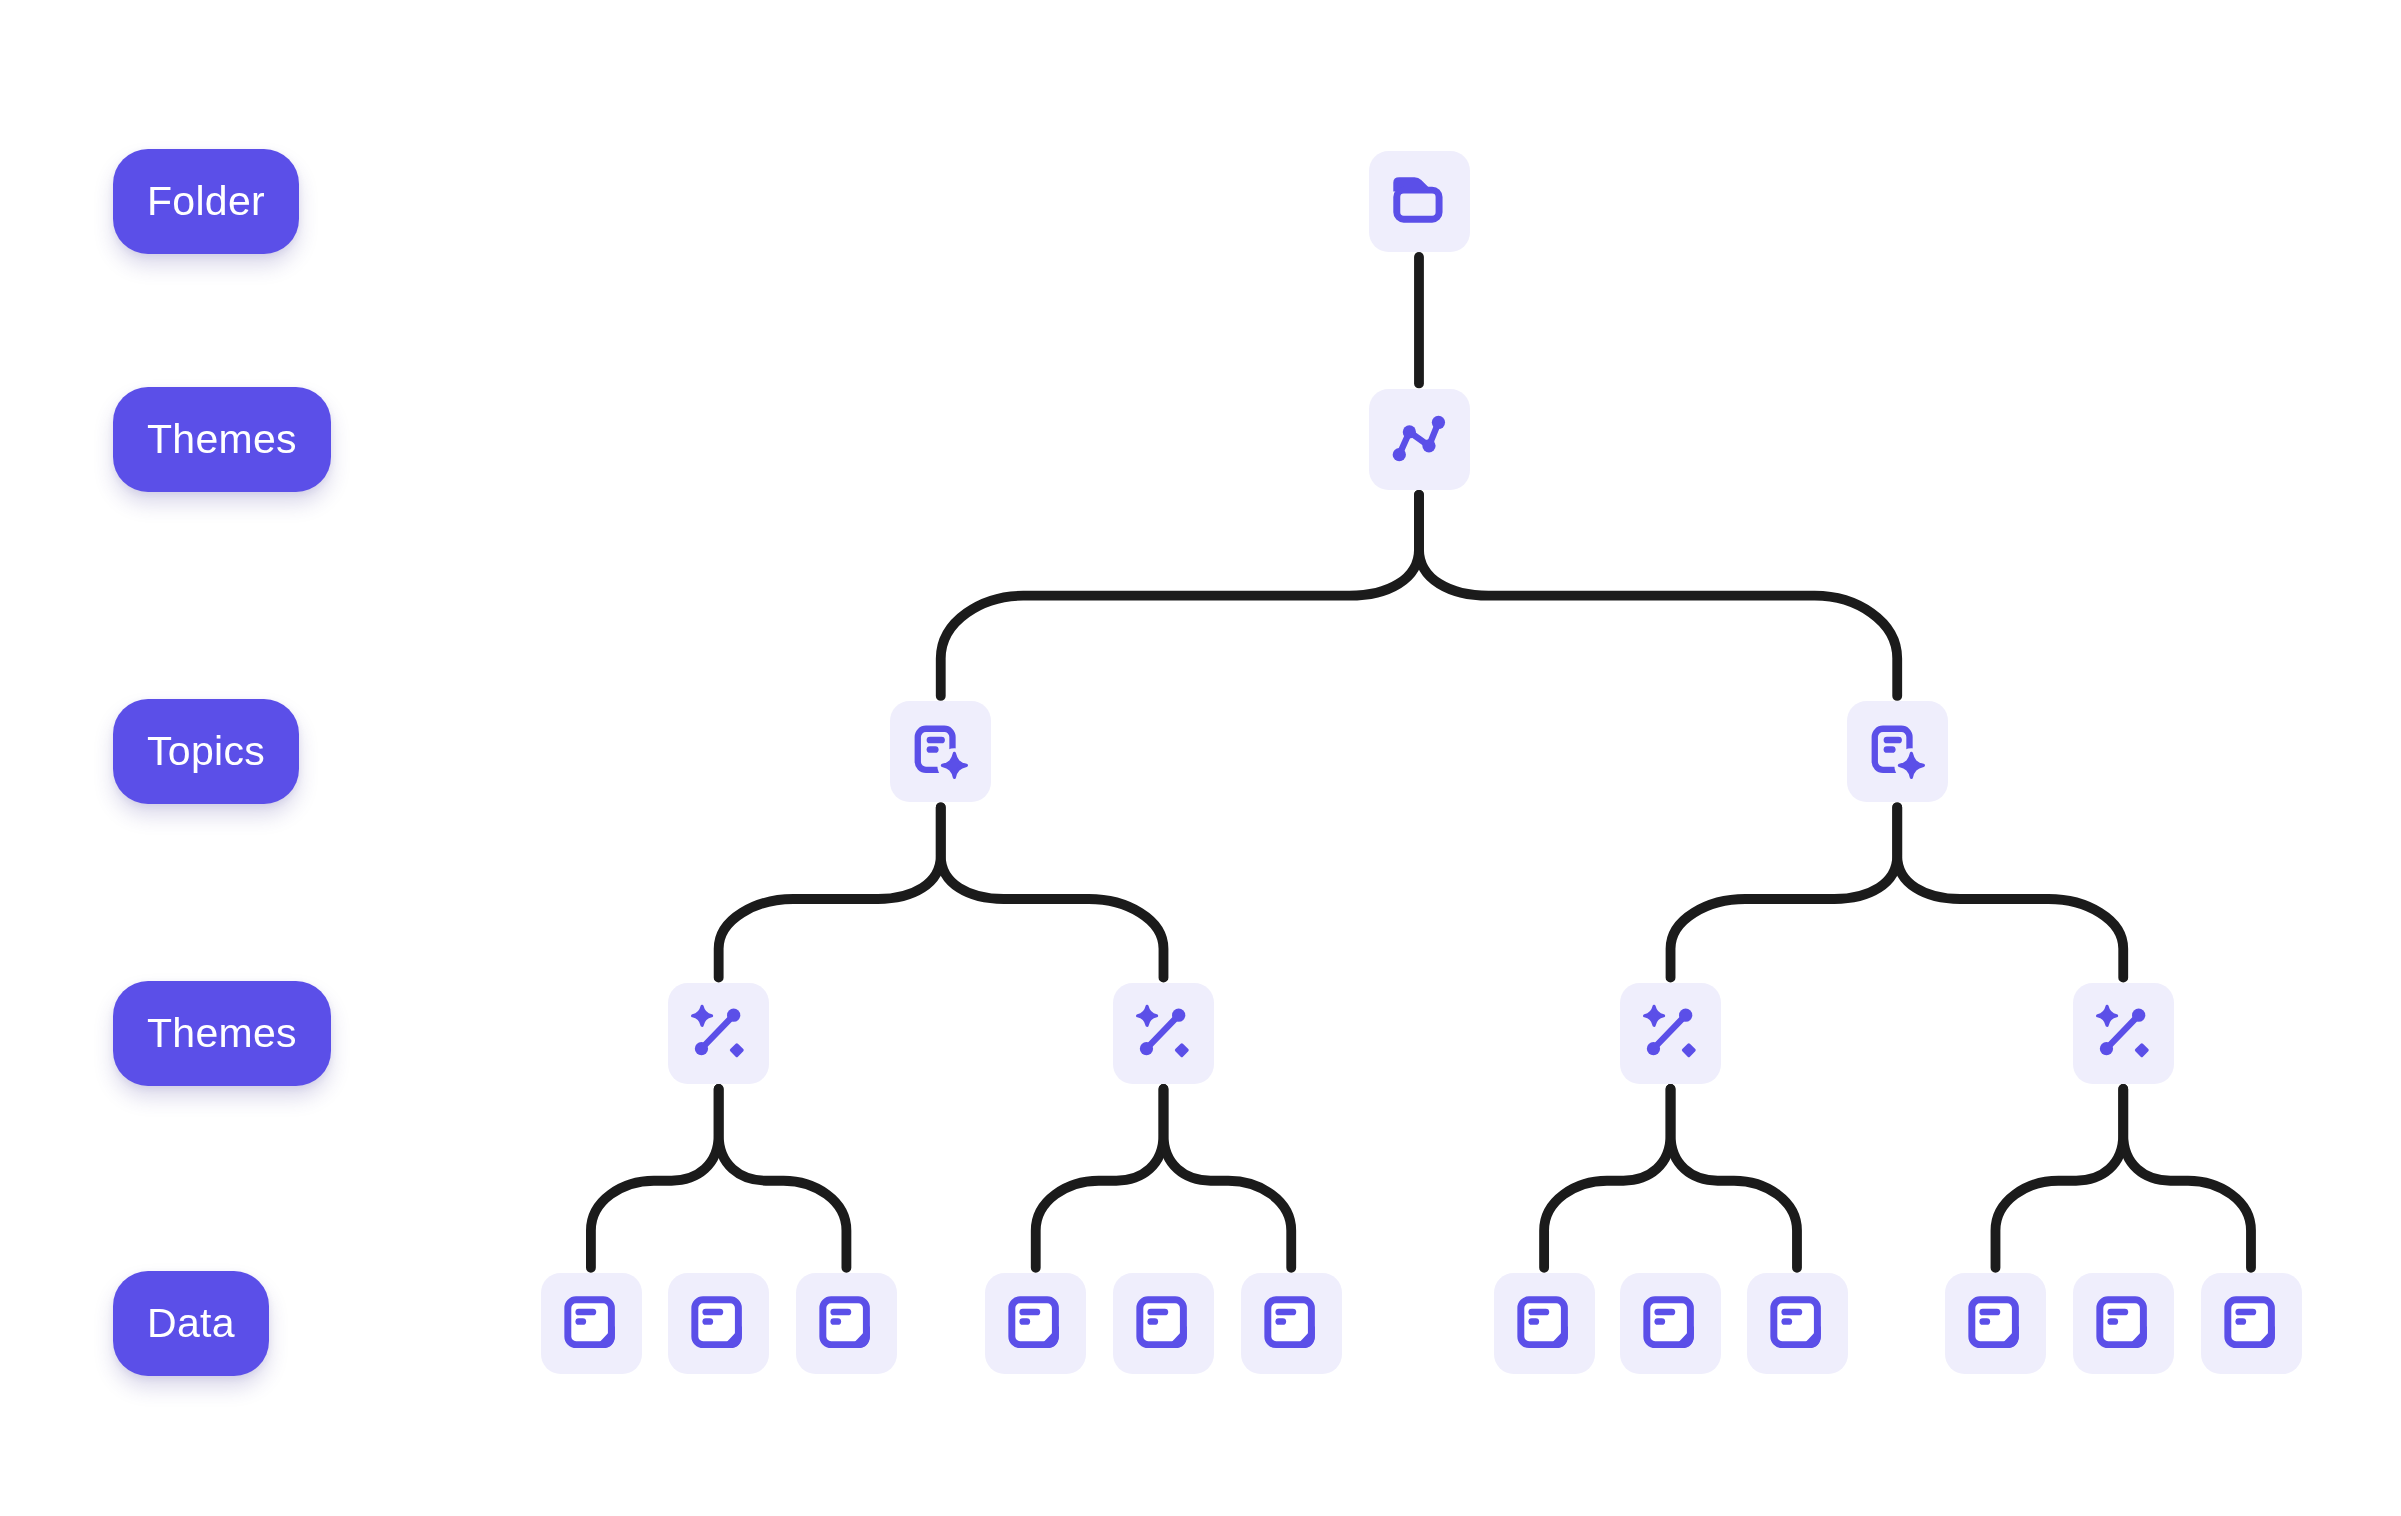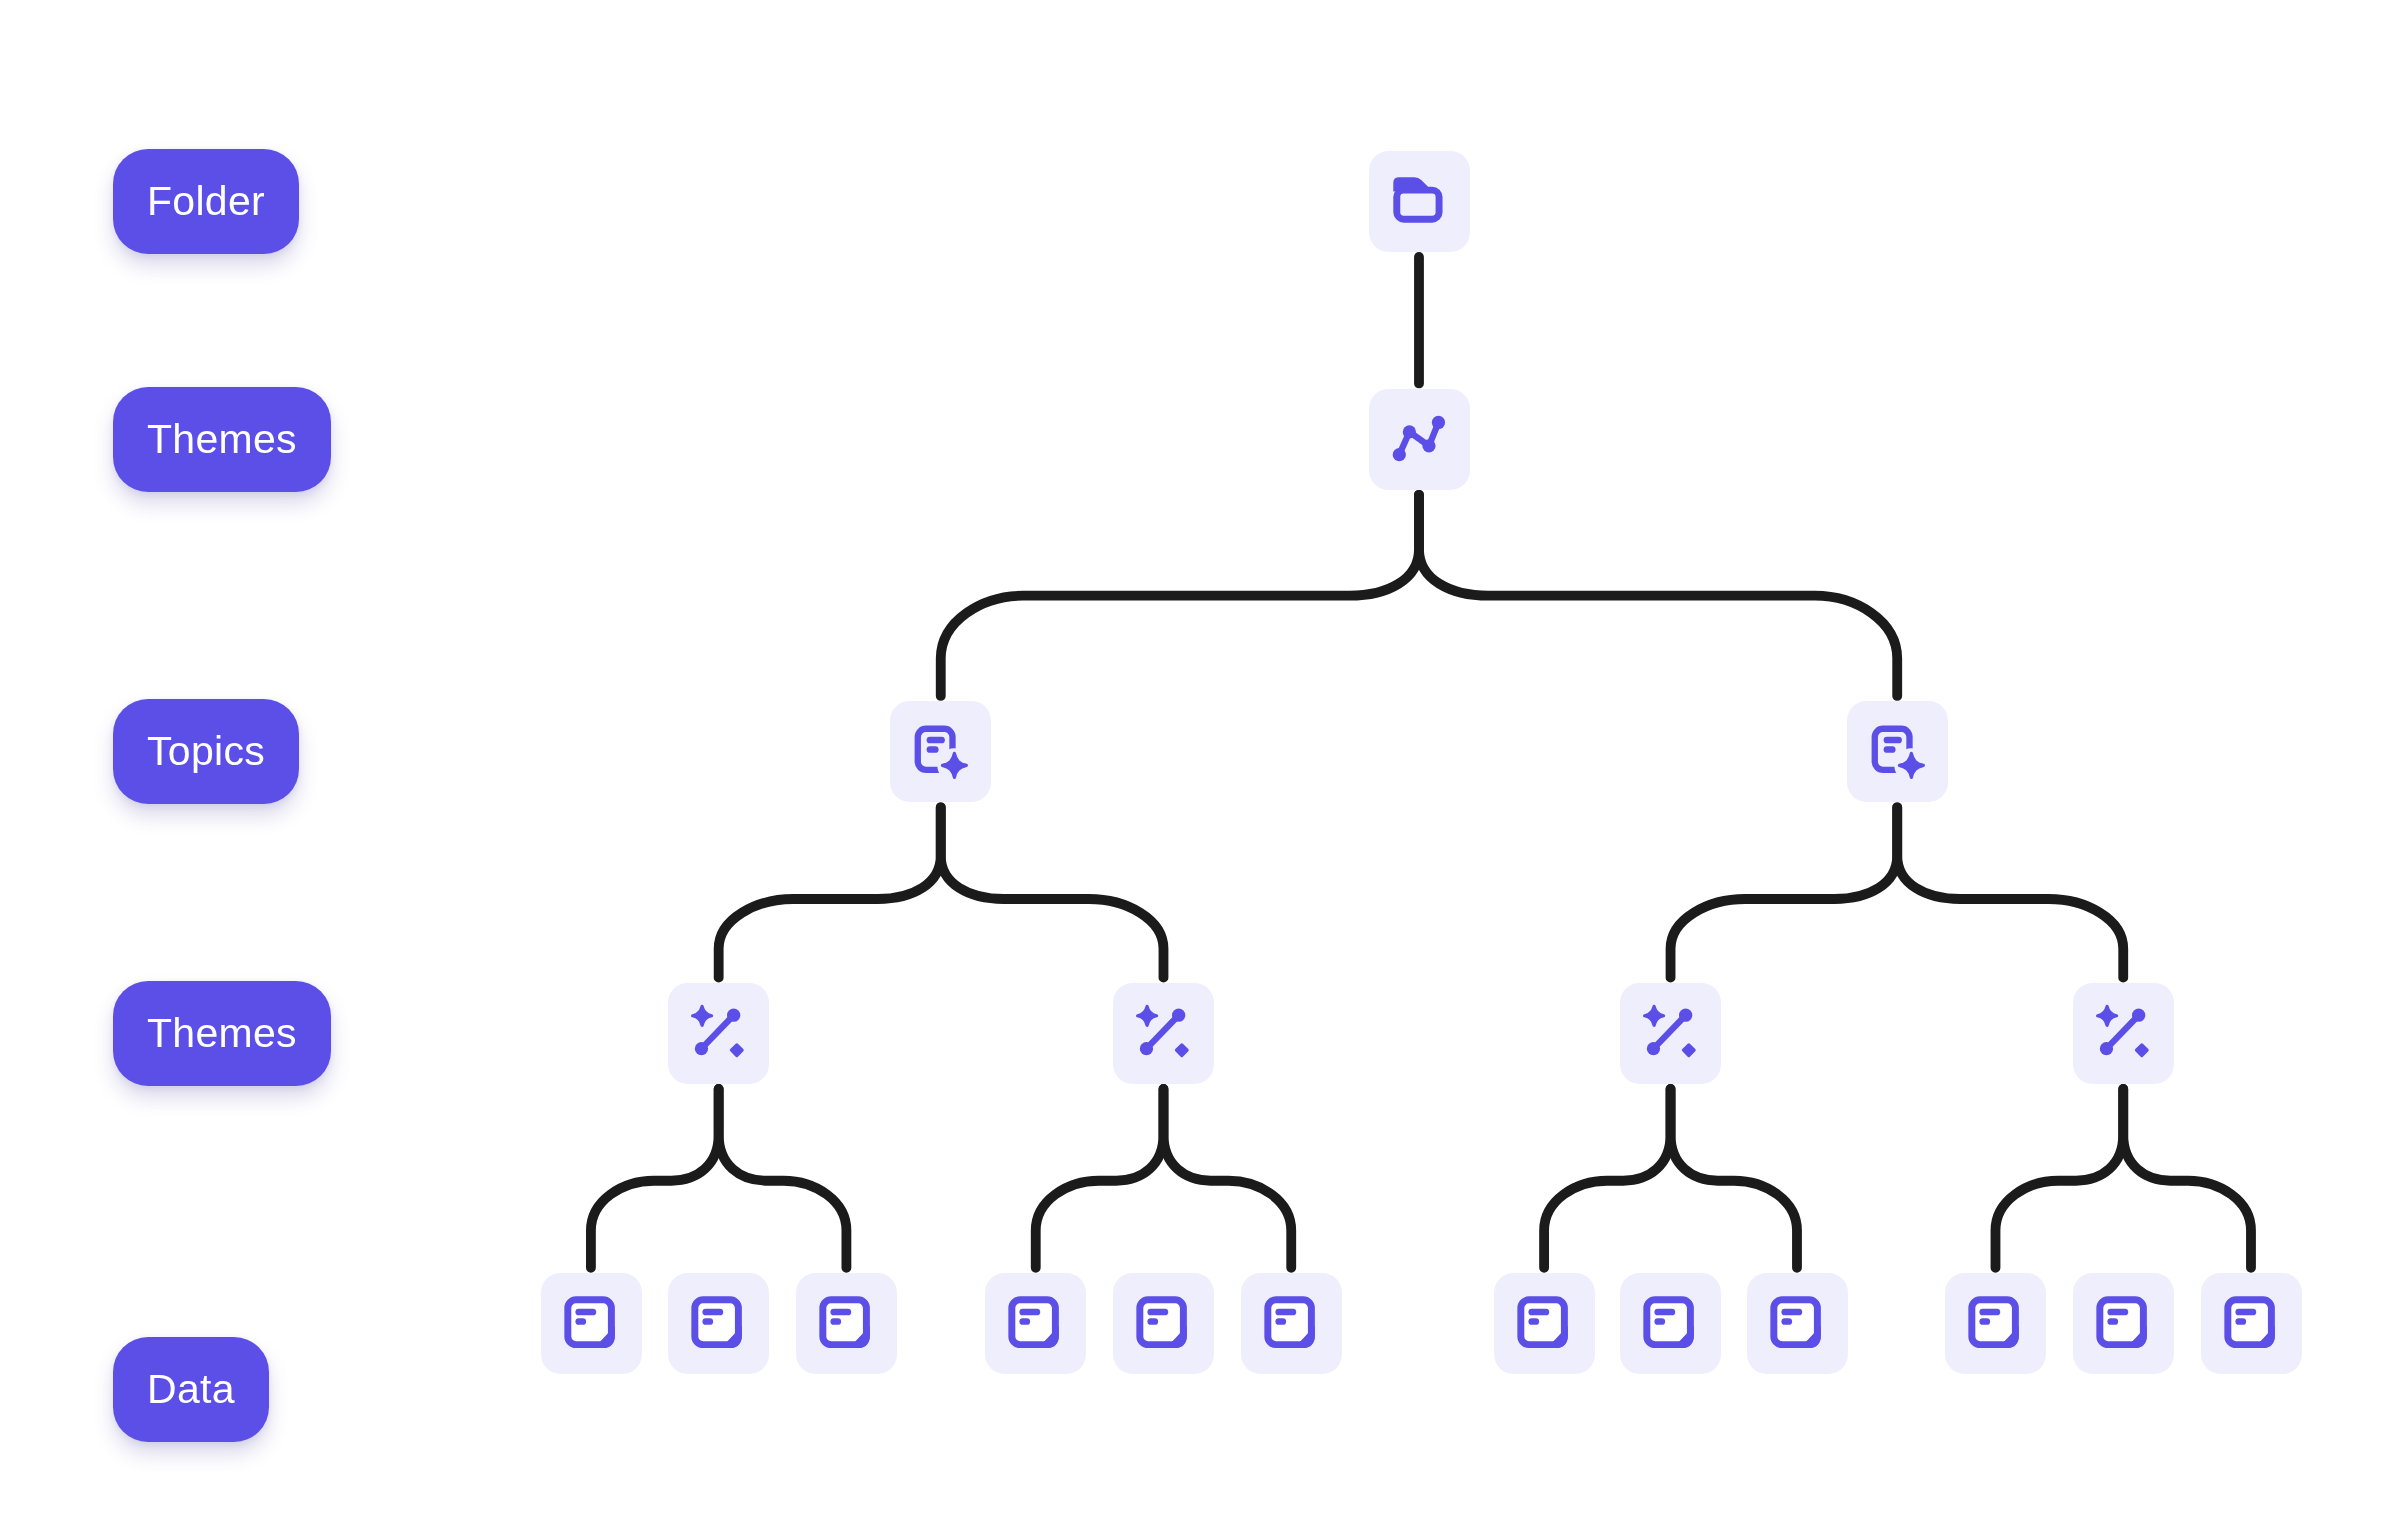--- a/index.html
+++ b/index.html
@@ -35,21 +35,21 @@
     font-weight:500;
     letter-spacing:0.3px;
     border-radius:35px;
     box-shadow:0 11.8px 19.7px rgba(60,52,150,.18), 0 2.6px 6.6px rgba(60,52,150,.08);
     white-space:nowrap;
   }
   .pill-folder {top:149px;}
   .pill-channel{top:387px;}
   .pill-topics {top:699px;}
   .pill-themes {top:981px;}
-  .pill-data   {top:1337px;}
+  .pill-data   {top:1271px;}
 
   .node{
     position:absolute;
     width:101px;height:101px;
     background:var(--nodebg);
     border-radius:19.7px;
     display:flex;align-items:center;justify-content:center;
   }
   .node svg{width:101px;height:101px;display:block;}
 

